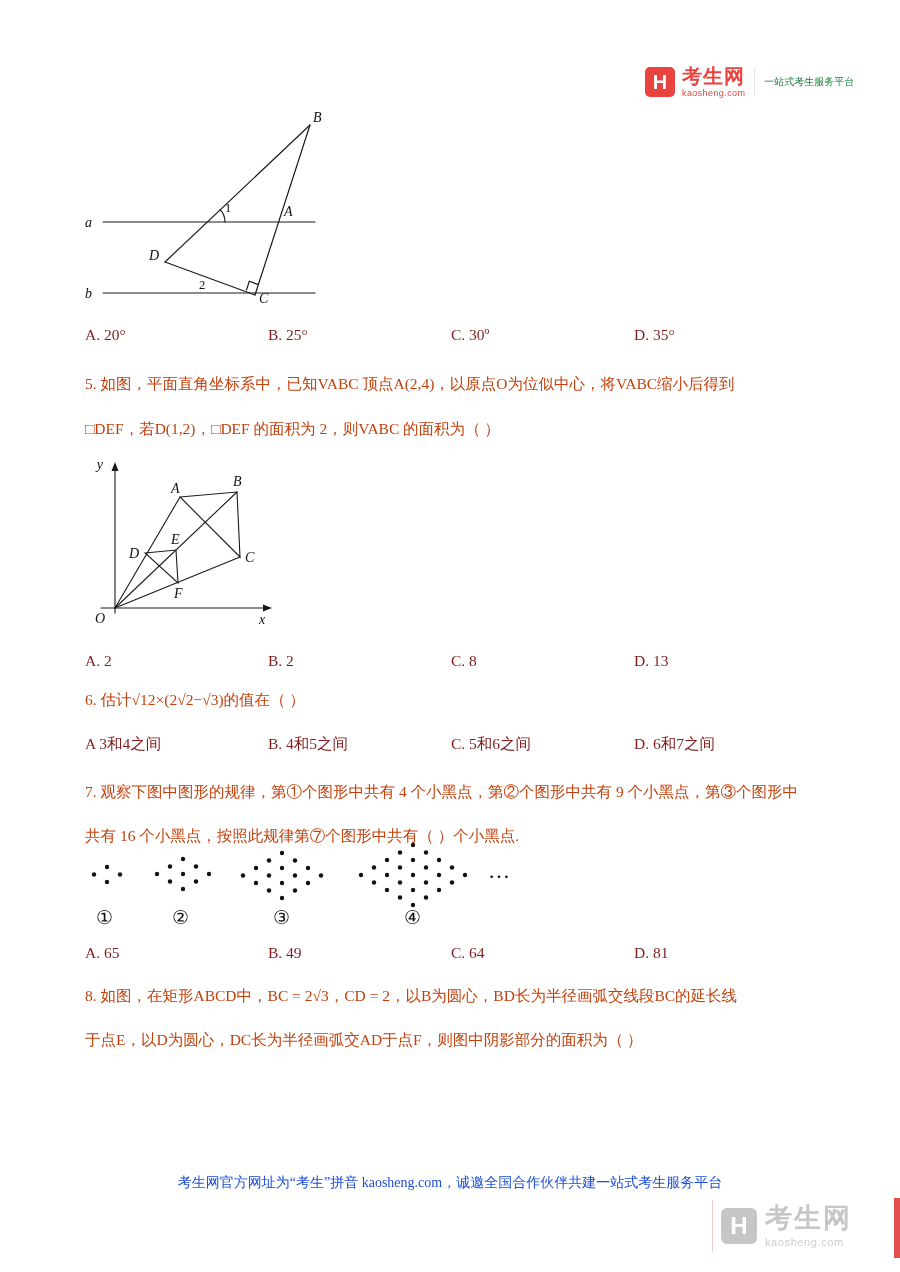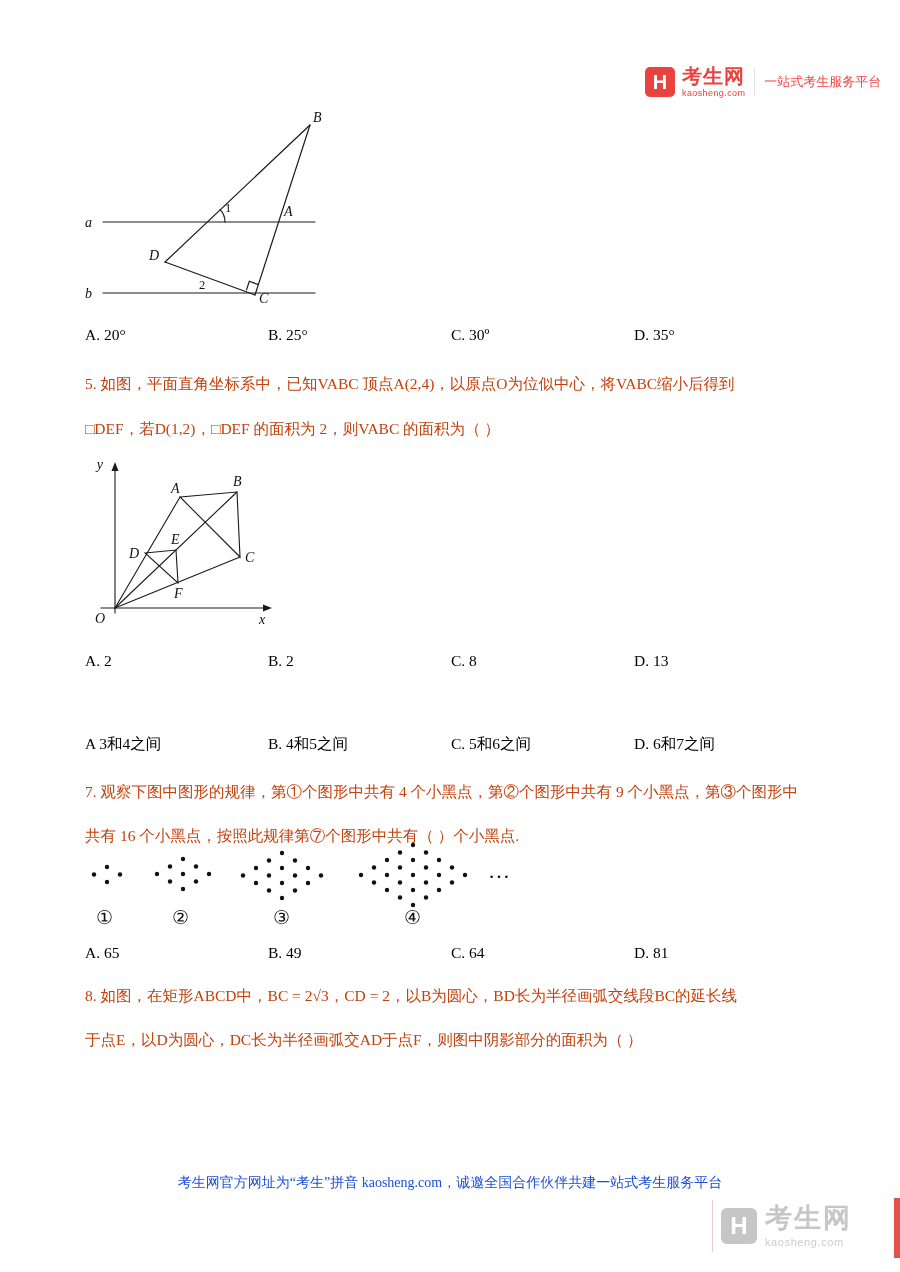--- a/index.html
+++ b/index.html
@@ -2,35 +2,35 @@
 <html><head>
 <meta charset="utf-8">
 <style>
   html,body{margin:0;padding:0;background:#ffffff;}
   .page{
     position:relative;width:900px;height:1272px;background:#ffffff;
     font-family:"Liberation Serif","DejaVu Serif",serif;color:#111;overflow:hidden;
   }
   .abs{position:absolute;}
   .qline{position:absolute;left:85px;font-size:15.5px;white-space:nowrap;color:#c2410c;}
-  .opts{position:absolute;left:85px;width:760px;display:flex;font-size:15.5px;color:#000000;}
+  .opts{position:absolute;left:85px;width:760px;display:flex;font-size:15.5px;color:#7f1d1d;}
   .opts span{flex:0 0 183px;white-space:nowrap;}
   svg text{font-family:"Liberation Serif","DejaVu Serif",serif;}
   .figlabel{font-style:italic;font-size:14px;fill:#111;}
   .fignum{font-size:12.5px;fill:#111;}
   
   .logo{position:absolute;left:645px;top:66px;display:flex;align-items:center;}
   .logo-icon{width:30px;height:30px;border-radius:5px;background:#e8433e;color:#fff;
     display:flex;align-items:center;justify-content:center;font-family:"Liberation Sans",sans-serif;
     font-weight:bold;font-size:20px;}
   .logo-textcol{margin-left:7px;display:flex;flex-direction:column;line-height:1;}
   .logo-brand{color:#e8433e;font-weight:bold;font-size:20px;letter-spacing:1px;}
   .logo-domain{color:#e8433e;font-size:9px;font-family:"Liberation Sans",sans-serif;margin-top:3px;letter-spacing:.4px;}
   .logo-divider{width:1px;height:28px;background:#e3e3e3;margin:0 9px;}
-  .logo-tagline{color:#ef4444;font-size:13px;white-space:nowrap;}
+  .logo-tagline{color:#15803d;font-size:10px;white-space:nowrap;}
   
   .dotfig{position:absolute;display:flex;align-items:center;justify-content:center;}
   .circlabel{position:absolute;font-size:19px;color:#111;}
   .ellipsis{position:absolute;font-size:22px;color:#111;}
   
   .footer{position:absolute;left:0;top:1174px;width:900px;text-align:center;
     font-size:14px;color:#1d4ed8;}
   
   .wm{position:absolute;left:712px;top:1200px;display:flex;align-items:center;}
   .wm-bar{width:1px;height:52px;background:#e7caca;margin-right:8px;}
@@ -112,20 +112,21 @@
     <text class="figlabel" x="99" y="143">F</text>
   </svg>
 
   <div class="opts" style="top:652px;">
     <span>A. 2</span>
     <span>B. 2</span>
     <span>C. 8</span>
     <span>D. 13</span>
   </div>
 
+  <div class="qline" style="top:690px;">6. 估计√12×(2√2−√3)的值在（  ）</div>
   <div class="opts" style="top:734px;">
     <span>A  3和4之间</span>
     <span>B. 4和5之间</span>
     <span>C. 5和6之间</span>
     <span>D. 6和7之间</span>
   </div>
 
   <div class="qline" style="top:782px;">7. 观察下图中图形的规律，第①个图形中共有 4 个小黑点，第②个图形中共有 9 个小黑点，第③个图形中</div>
   <div class="qline" style="top:826px;">共有 16 个小黑点，按照此规律第⑦个图形中共有（  ）个小黑点.</div>
 

